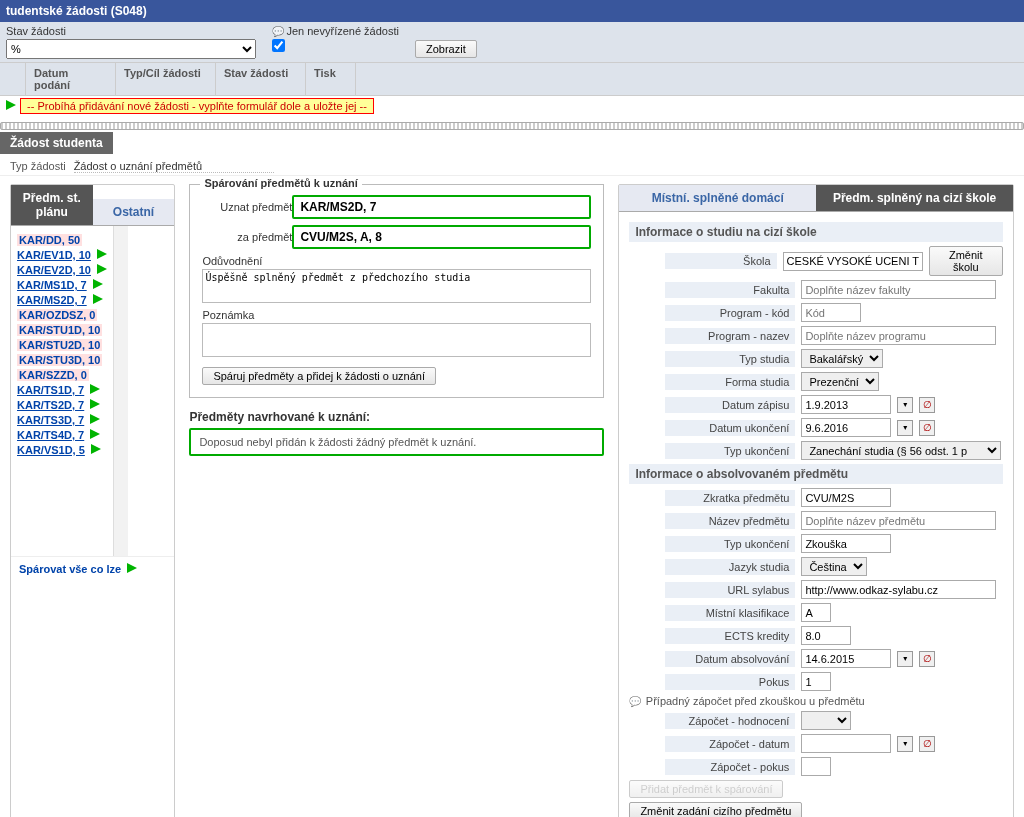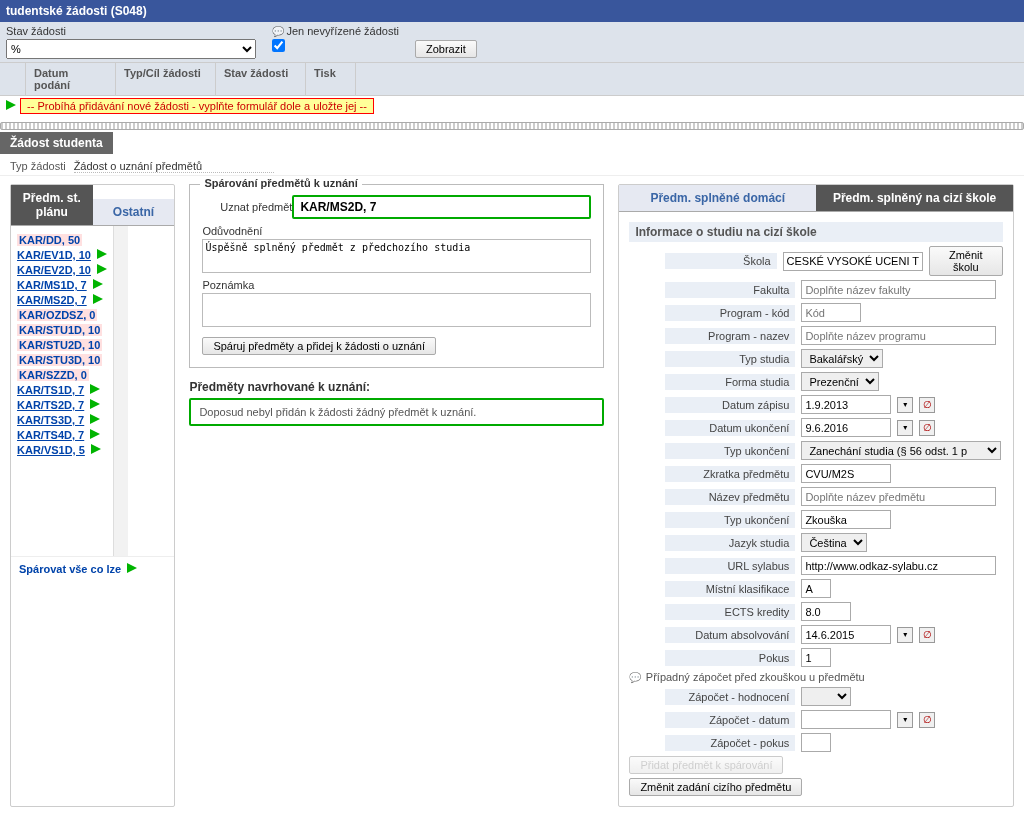--- a/index.html
+++ b/index.html
@@ -432,37 +432,41 @@
     </div>
   </div>
 
   <div class="mid-col">
     <div class="fieldset">
       <span class="legend">Spárování předmětů k uznání</span>
       <div class="form-row">
         <label>Uznat předmět</label>
         <input class="green-input" type="text" value="KAR/MS2D, 7" style="">
       </div>
+      <div class="form-row">
+        <label>za předmět</label>
+        <input class="green-input" type="text" value="CVU/M2S, A, 8" style="">
+      </div>
       <label class="plain-label">Odůvodnění</label>
       <textarea class="just" style="">Úspěšně splněný předmět z předchozího studia</textarea>
       <label class="plain-label" style="margin-top:4px;">Poznámka</label>
       <textarea class="note" style=""></textarea>
       <div style="margin-top:8px;">
         <button class="btn">Spáruj předměty a přidej k žádosti o uznání</button>
       </div>
     </div>
     <div>
       <div class="h-sec">Předměty navrhované k uznání:</div>
       <div class="green-box">Doposud nebyl přidán k žádosti žádný předmět k uznání.</div>
     </div>
   </div>
 
   <div class="right-col">
     <div class="right-tabs">
-      <div class="tab">Předm. splněné domácí</div>
+      <div class="tab">Místní. splněné domácí</div>
       <div class="tab active">Předm. splněný na cizí škole</div>
     </div>
     <div class="right-body">
       <div class="subhead">Informace o studiu na cizí škole</div>
 
       <div class="f-row">
         <span class="flabel">Škola</span>
         <input type="text" class="w-md" value="CESKÉ VYSOKÉ UCENI TE" style="">
         <button class="btn">Změnit školu</button>
       </div>
@@ -496,20 +500,21 @@
         <span class="flabel">Datum ukončení</span>
         <input type="text" style="width: 90px;" value="9.6.2016">
         <button class="date-btn">▾</button>
         <button class="reset-btn">∅</button>
       </div>
       <div class="f-row">
         <span class="flabel">Typ ukončení</span>
         <select style="width:200px"><option>Zanechání studia (§ 56 odst. 1 p</option></select>
       </div>
 
+      <div class="subhead">Informace o absolvovaném předmětu</div>
 
       <div class="f-row">
         <span class="flabel">Zkratka předmětu</span>
         <input type="text" class="w-md" style="width: 90px;" value="CVU/M2S">
       </div>
       <div class="f-row">
         <span class="flabel">Název předmětu</span>
         <input type="text" class="w-lg" placeholder="Doplňte název předmětu" style="">
       </div>
       <div class="f-row">

